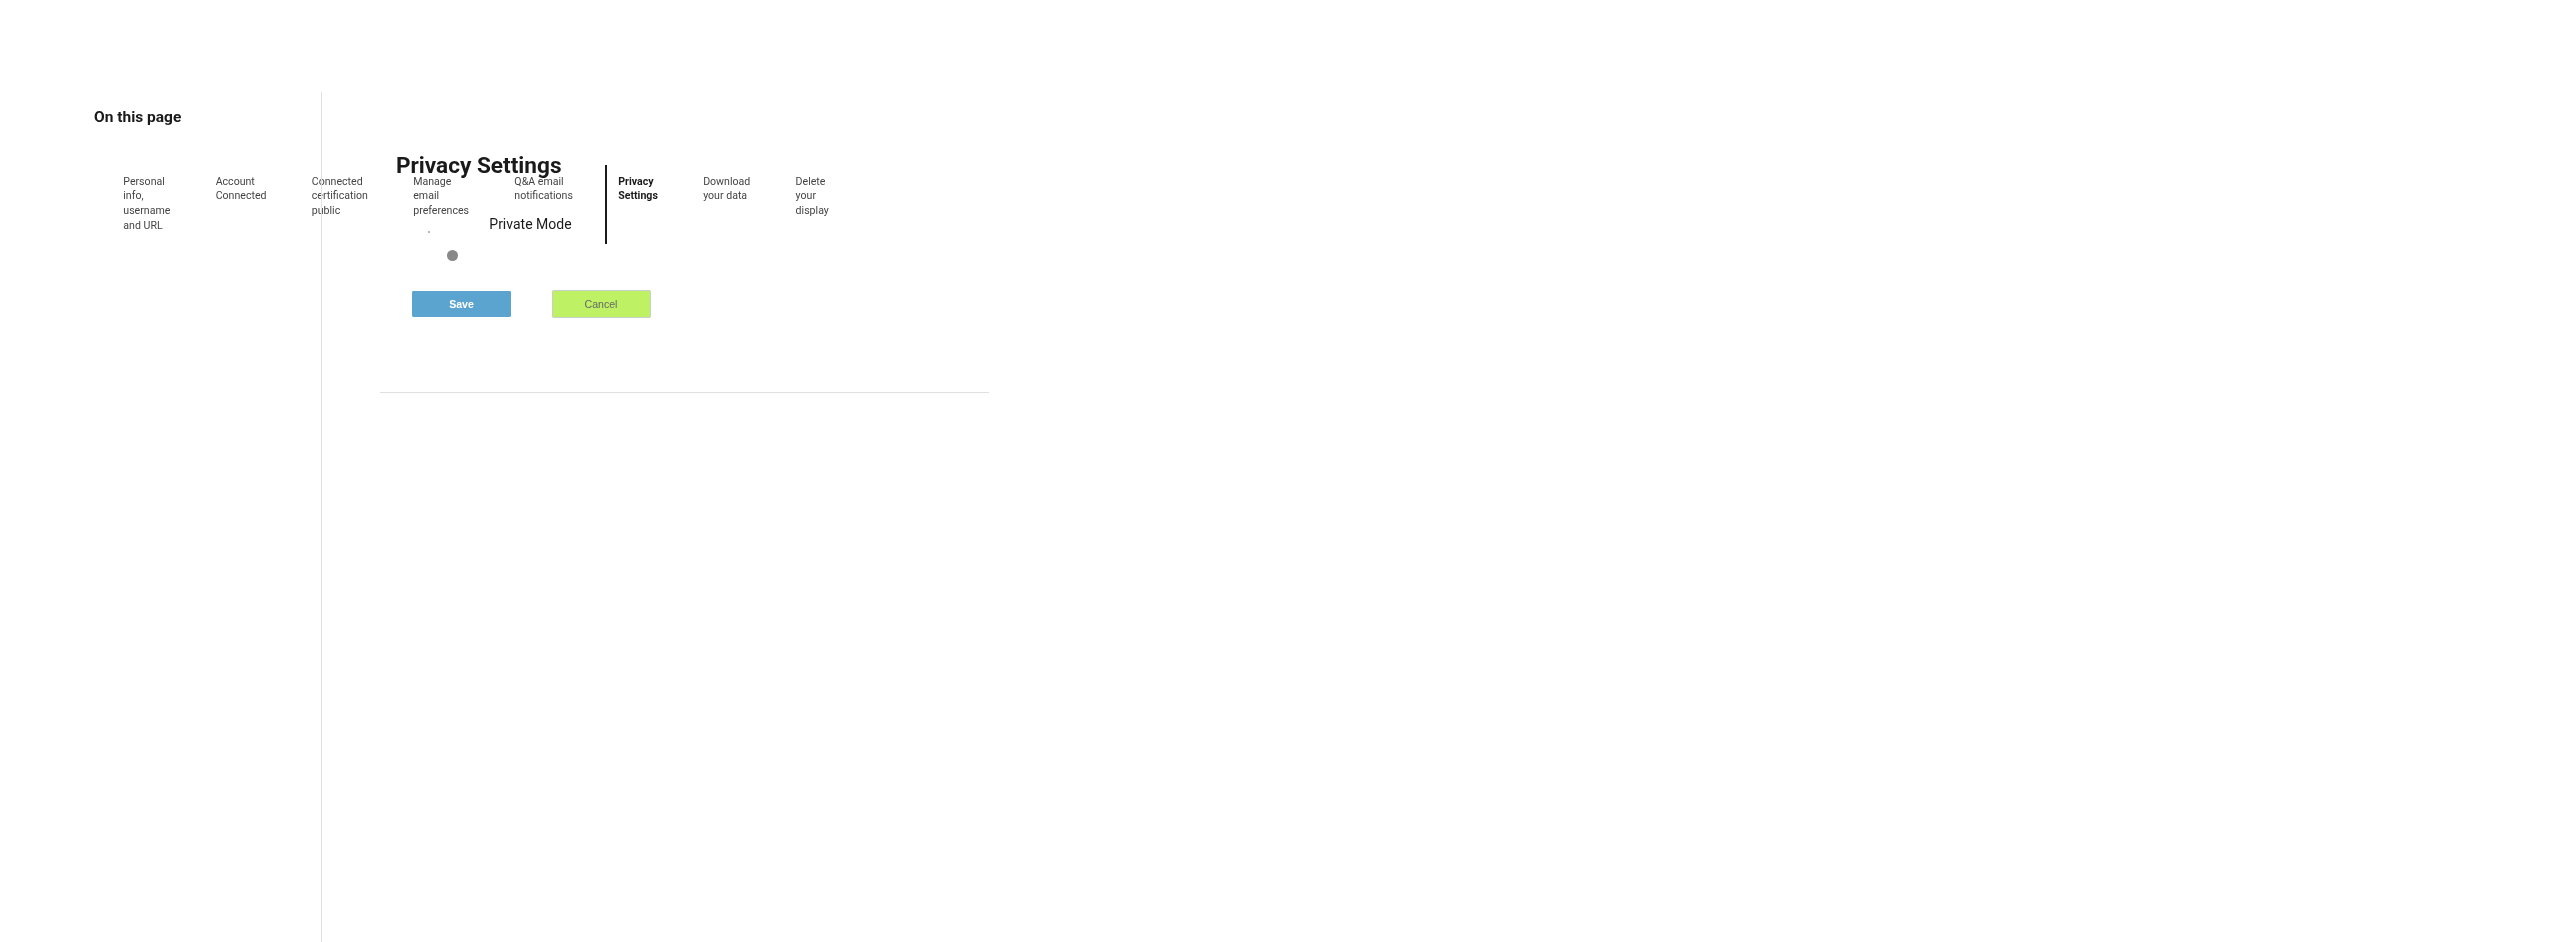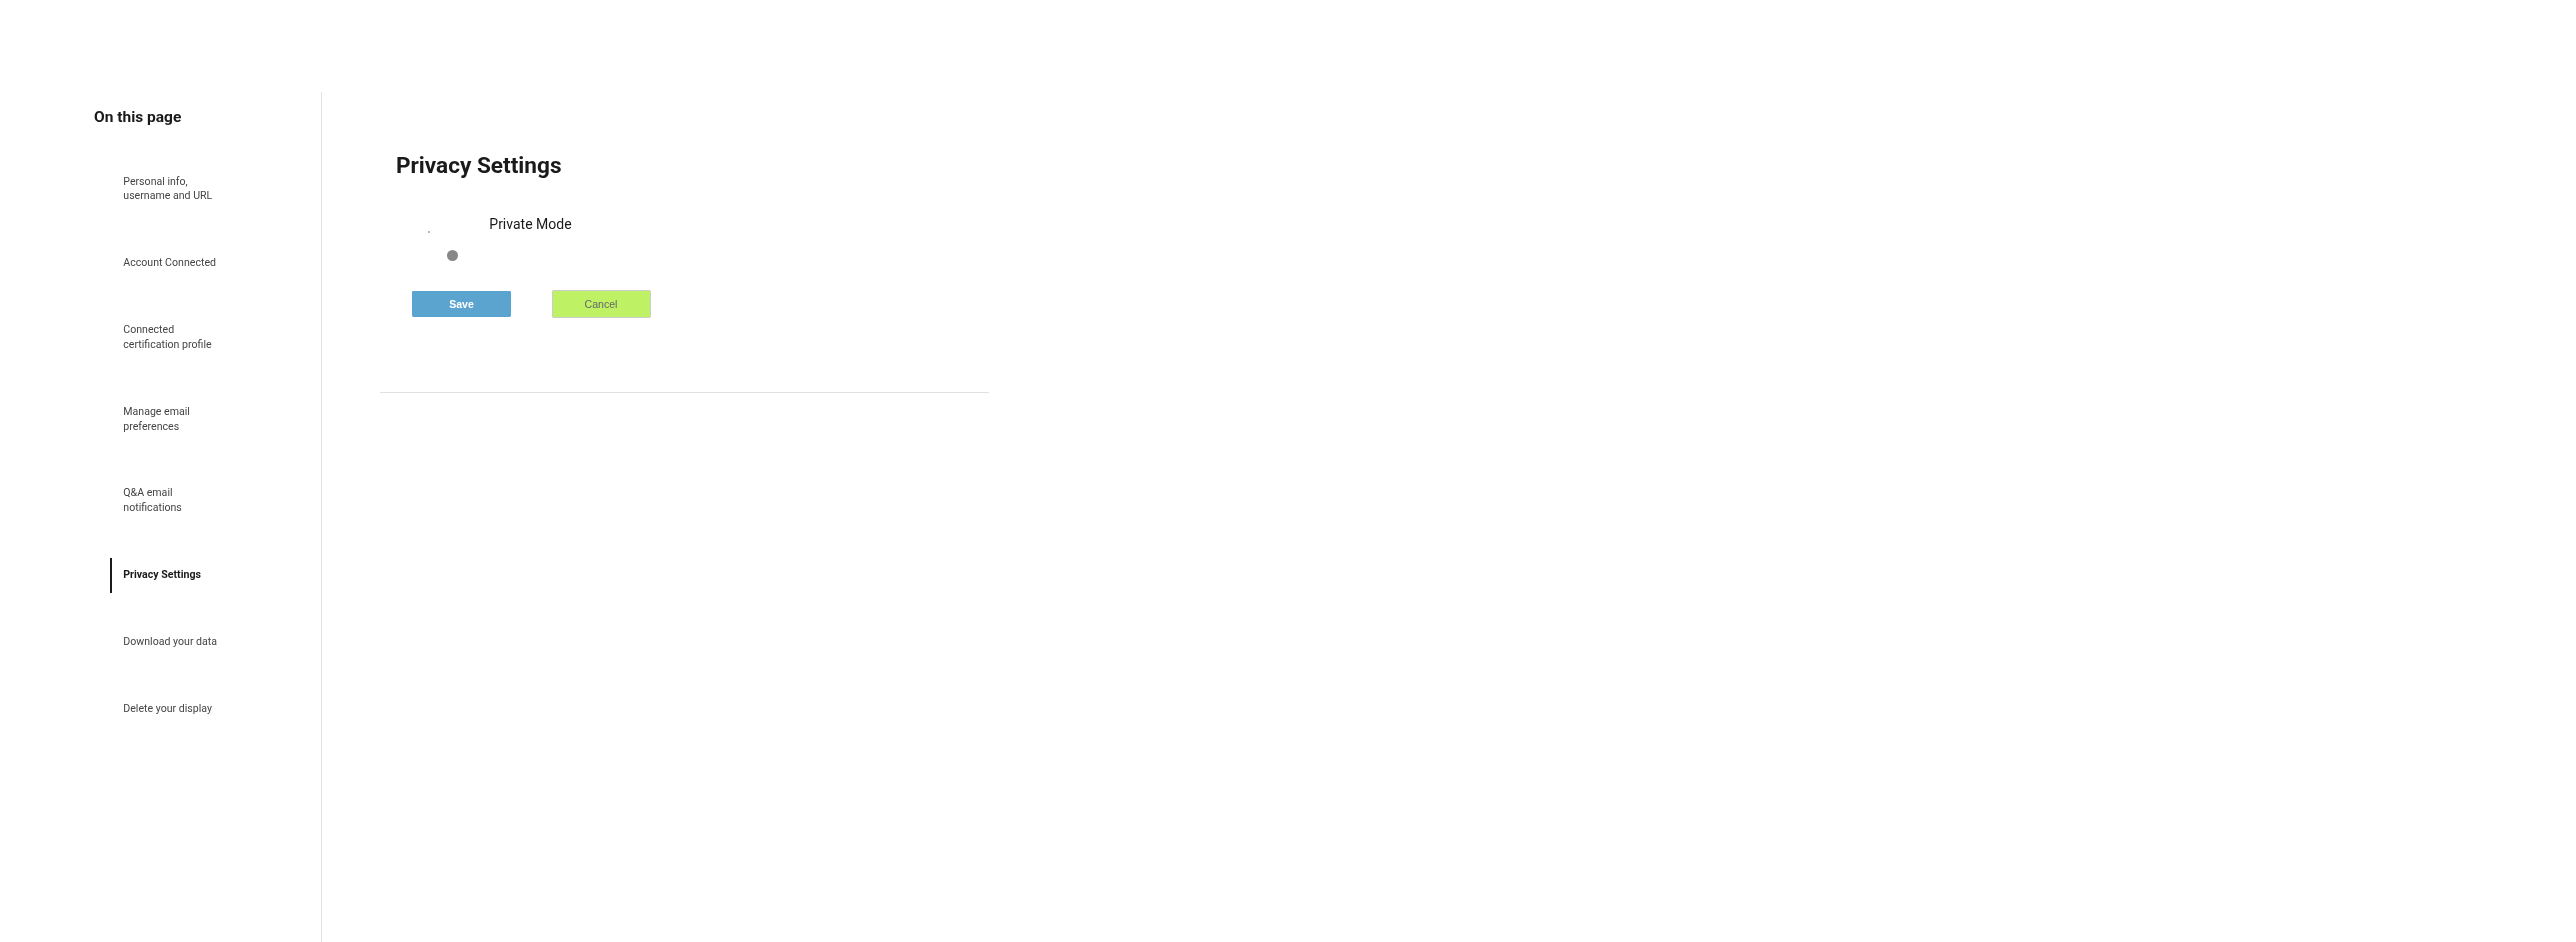--- a/index.html
+++ b/index.html
@@ -31,21 +31,21 @@
 
     .sidebar-title {
       font-size: 15.5px;
       font-weight: 700;
       color: #1a1a1a;
       margin-bottom: 22.6px;
     }
 
     .sidebar-nav {
       display: flex;
-      flex-direction: column;
+      flex-direction: row;
       gap: 0;
     }
 
     .sidebar-item {
       padding: 10px 0 10px 11.3px;
       font-size: 10.6px;
       color: #444;
       cursor: pointer;
       border-left: 2.1px solid transparent;
       transition: color 0.15s;
@@ -183,21 +183,21 @@
 <body>
 
 <div class="page-container">
 
   <aside class="sidebar">
     <h2 class="sidebar-title">On this page</h2>
     <nav class="sidebar-nav">
 
     <div class="sidebar-item">Personal info, username and URL</div>
         <div class="sidebar-item">Account Connected</div>
-        <div class="sidebar-item">Connected certification profile</div>
+        <div class="sidebar-item">Connected certification public</div>
         <div class="sidebar-item">Manage email preferences</div>
         <div class="sidebar-item">Q&amp;A email notifications</div>
         <div class="sidebar-item active">Privacy Settings</div>
         <div class="sidebar-item">Download your data</div>
         <div class="sidebar-item">Delete your display</div>
       </nav>
   </aside>
 
   <main class="main-content">
     <section class="content-section">

